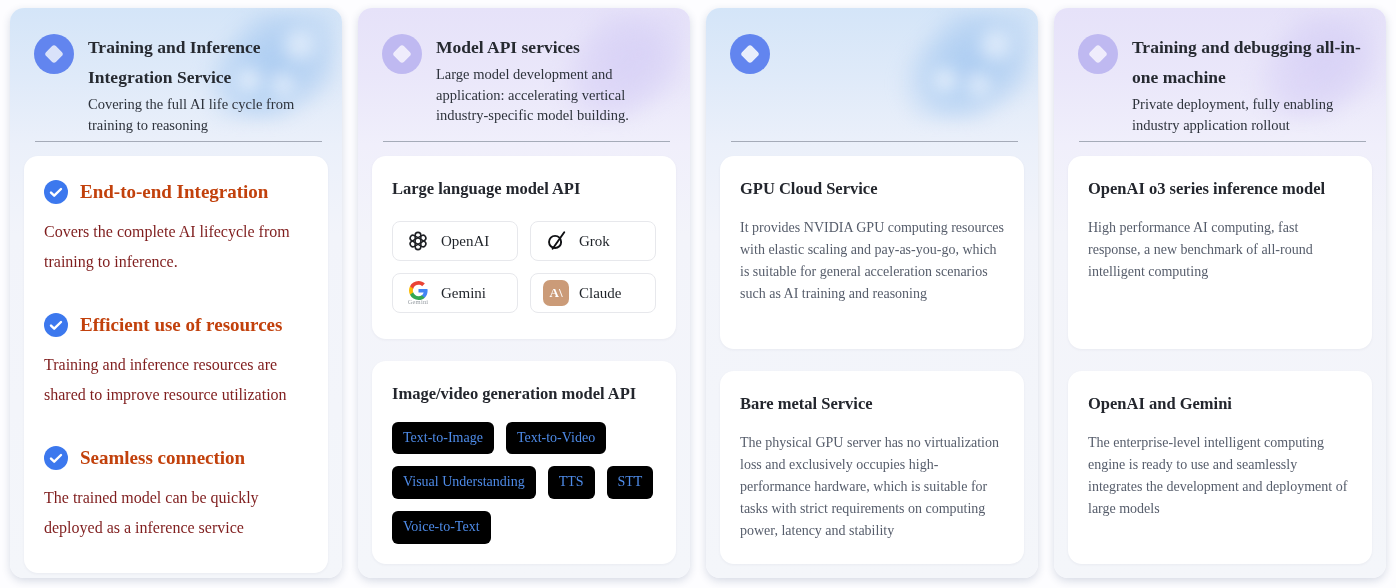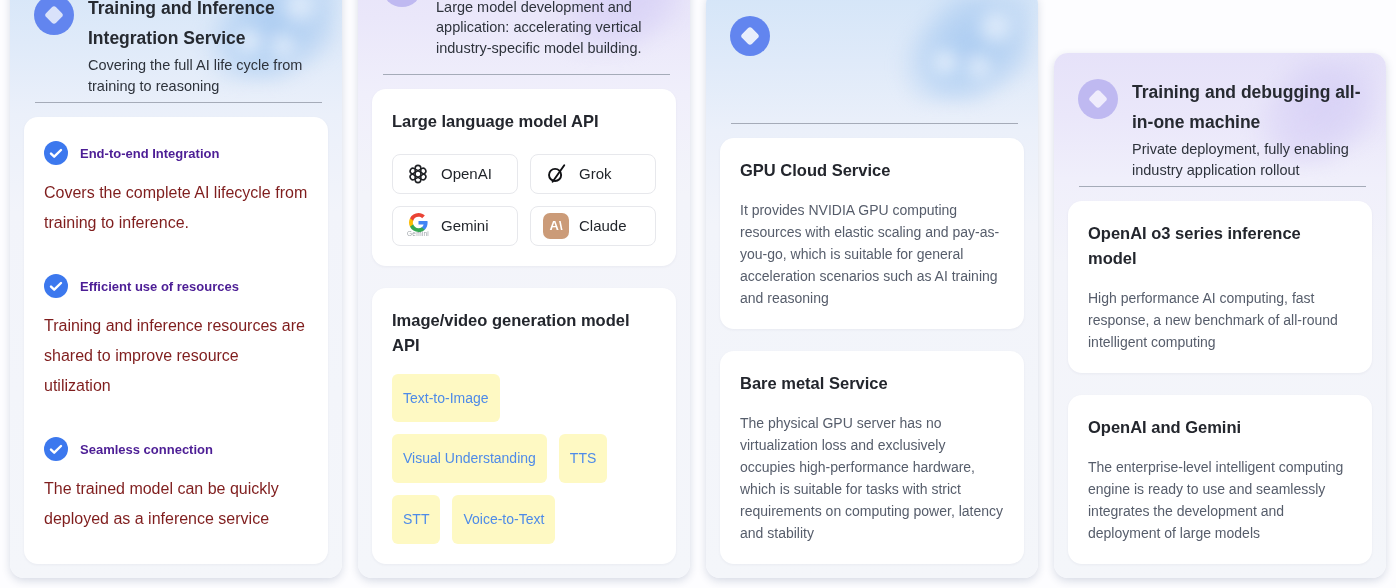--- a/index.html
+++ b/index.html
@@ -1,23 +1,22 @@
 <!DOCTYPE html>
 <html><head>
 <meta charset="utf-8">
 <style>
   * { margin:0; padding:0; box-sizing:border-box; }
   html,body { background:#fdfdff; }
   .page {
     width:1396px; height:588px;
     display:flex; gap:16px;
     padding:8px 10px 10px 10px;
-    font-family:Liberation Sans, sans-serif;
+    font-family:Liberation Serif, serif;
     background:#fdfdff;
-    align-items:flex-end;
   }
   .card {
     flex:1 1 0; position:relative; overflow:hidden;
     border-radius:14px;
     box-shadow:0 3px 8px rgba(45,65,110,.18);
     display:flex; flex-direction:column;
   }
   .card.blue   { background:linear-gradient(180deg,#d4e5f8 0%,#dfeaf9 12%,#ebf0fa 24%,#f2f4fa 40%,#f4f6fa 100%); }
   .card.purple { background:linear-gradient(180deg,#e6e2f9 0%,#eae7fa 12%,#f0effb 24%,#f3f4fa 40%,#f4f6fa 100%); }
 
@@ -49,21 +48,21 @@
 
   .card-body { flex:1; padding:14px; display:flex; flex-direction:column; gap:22px; position:relative; z-index:1; }
   .panel { background:#ffffff; border-radius:14px; box-shadow:0 1px 3px rgba(30,40,70,.05); }
   .panel.grow { flex:1 1 0; }
   .panel.full { flex:1; padding:24px 20px; }
   .panel.sec  { padding:20px; }
 
   
   .feature { margin-bottom:6px; }
   .feature-head { display:flex; align-items:center; gap:12px; margin-bottom:13px; }
-  .feature-title { font-size:13px; font-weight:700; color:#4c1d95; }
+  .feature-title { font-size:19px; font-weight:700; color:#c2410c; }
   .check { width:24px; height:24px; flex:0 0 24px; }
   .feature-desc { font-size:16px; color:#7f1d1d; line-height:30px; margin-bottom:36px; }
   .feature:last-child .feature-desc { margin-bottom:0; }
 
   
   .sec-heading { font-size:16.5px; font-weight:700; color:#23262d; line-height:25px; }
   .provider-grid { display:grid; grid-template-columns:1fr 1fr; gap:12px; margin-top:20px; }
   .provider {
     display:flex; align-items:center; gap:10px;
     border:1px solid #e7e8ec; border-radius:8px; background:#fff;
@@ -73,22 +72,22 @@
   .provider-logo { width:26px; height:26px; flex:0 0 26px; display:flex; flex-direction:column; align-items:center; justify-content:center; }
   .gemini-wrap { line-height:1; text-align:center; }
   .gemini-sub { display:block; font-size:6.5px; color:#9aa0a6; margin-top:-1px; letter-spacing:.2px; }
   .claude-badge {
     width:26px; height:26px; border-radius:7px; background:#cb9b78;
     color:#fff; font-weight:700; font-size:13px;
     display:flex; align-items:center; justify-content:center;
   }
   .tag-wrap { display:flex; flex-wrap:wrap; gap:12px 12px; margin-top:16px; }
   .tag {
-    background:#fef9c3; color:#4e8be8; border-radius:6px;
-    padding:16px 11px; font-size:14px; cursor:pointer; line-height:1.2;
+    background:#000000; color:#4e8be8; border-radius:6px;
+    padding:8px 11px; font-size:14px; cursor:pointer; line-height:1.2;
   }
 
   
   .sec-body { margin-top:16px; font-size:14px; color:#565d6b; line-height:22px; }
 </style>
 </head>
 <body>
 
 <div class="page">
 
@@ -194,20 +193,21 @@
           <div class="provider">
             <span class="claude-badge">A\</span>
             <span>Claude</span>
           </div>
         </div>
       </div>
       <div class="panel sec grow">
         <div class="sec-heading">Image/video generation model API</div>
         <div class="tag-wrap">
           <span class="tag">Text-to-Image</span>
+          <span class="tag">Text-to-Video</span>
           <span class="tag">Visual Understanding</span>
           <span class="tag">TTS</span>
           <span class="tag">STT</span>
           <span class="tag">Voice-to-Text</span>
         </div>
       </div>
     </div>
   </div>
 
   <div class="card blue">

